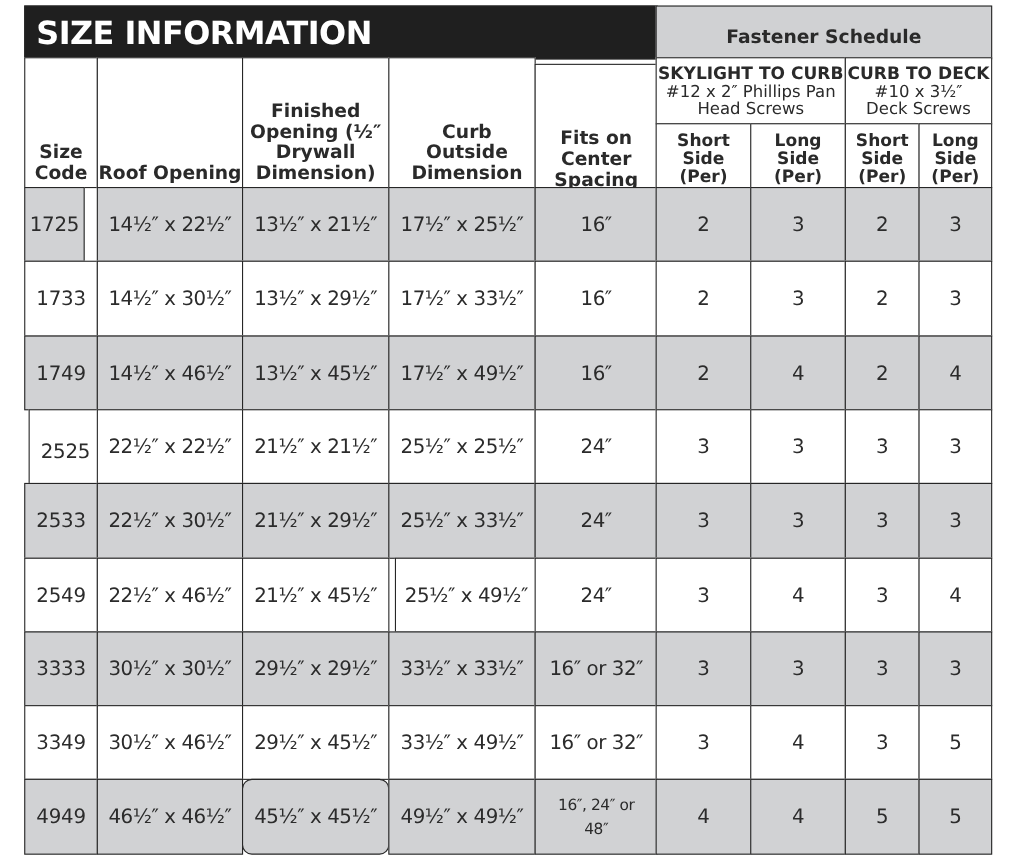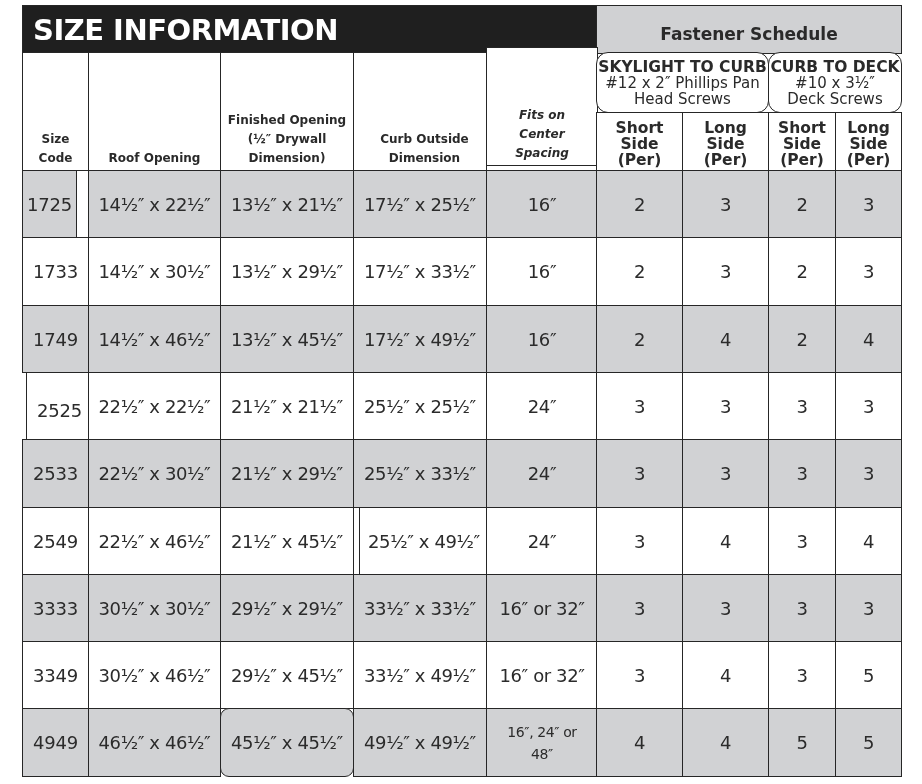--- a/index.html
+++ b/index.html
@@ -1,22 +1,22 @@
 <!DOCTYPE html>
 <html><head>
 <meta charset="utf-8">
 <style>
   html,body{margin:0;padding:0;background:#ffffff;}
   body{width:922px;height:784px;position:relative;overflow:hidden;font-family:"DejaVu Sans","Liberation Sans",sans-serif;color:#222;}
   .tbl{position:absolute;left:22px;top:5px;width:880px;height:771px;}
   .c{position:absolute;box-sizing:border-box;border:1.5px solid #262626;display:flex;align-items:center;justify-content:center;text-align:center;}
   .title{background:#1f1f1f;color:#fff;font-weight:bold;font-size:29px;justify-content:flex-start;padding-left:10px;letter-spacing:-0.5px;}
   .fhead{background:#d0d1d3;font-weight:bold;font-size:17px;color:#2a2a2a;}
-  .hdr{background:#fff;font-weight:bold;font-size:12px;line-height:19px;align-items:flex-end;padding-bottom:2px;color:#2a2a2a;}
-  .sub{background:#fff;font-size:15px;line-height:16px;color:#2a2a2a;flex-direction:column;border-radius:12px;}
+  .hdr{background:#fff;font-weight:bold;font-size:17px;line-height:19px;align-items:flex-end;padding-bottom:2px;color:#2a2a2a;}
+  .sub{background:#fff;font-size:15px;line-height:16px;color:#2a2a2a;flex-direction:column;}
   .sub b{font-weight:bold;font-size:15.5px;}
   .ph{background:#fff;font-weight:bold;font-size:15.5px;line-height:16px;color:#2a2a2a;align-items:flex-end;padding-bottom:2px;}
   .cell{font-size:18px;color:#2b2b2b;letter-spacing:-0.4px;}
   .cell.code{letter-spacing:-0.2px;}
   .g{background:#d1d2d4;}
   .w{background:#ffffff;}
   .cell.two{font-size:14px;line-height:22px;}
 </style>
 </head>
 <body>
@@ -24,21 +24,21 @@
 <div class="tbl" id="tbl">
 
   <div class="c title" style="left:0;top:0;width:576px;height:49px;">SIZE INFORMATION</div>
 
   <div class="c fhead" style="left:574px;top:0;width:306px;height:49px;padding-top:8px;">Fastener Schedule</div>
 
   <div class="c hdr" style="left:0;top:47px;width:67px;height:119px;">Size Code</div>
   <div class="c hdr" style="left:66px;top:47px;width:133px;height:119px;">Roof Opening</div>
   <div class="c hdr" style="left:198px;top:47px;width:134px;height:119px;padding-left:6px;padding-right:6px;">Finished Opening (½″ Drywall Dimension)</div>
   <div class="c hdr" style="left:331px;top:47px;width:134px;height:119px;padding-left:19px;padding-right:10px;">Curb Outside Dimension</div>
-  <div class="c hdr" style="left:464px;top:42px;width:112px;height:119px;padding-left:18px;padding-right:18px;font-style:italic;">Fits on Center Spacing</div>
+  <div class="c hdr" style="left:464px;top:53px;width:112px;height:119px;padding-left:18px;padding-right:18px;">Fits on Center Spacing</div>
 
   <div class="c sub" style="left:574px;top:47px;width:173px;height:61px;">
     <b>SKYLIGHT TO CURB</b>
     <span>#12 x 2″ Phillips Pan</span>
     <span>Head Screws</span>
   </div>
   <div class="c sub" style="left:746px;top:47px;width:134px;height:61px;">
     <b>CURB TO DECK</b>
     <span>#10 x 3½″</span>
     <span>Deck Screws</span>

